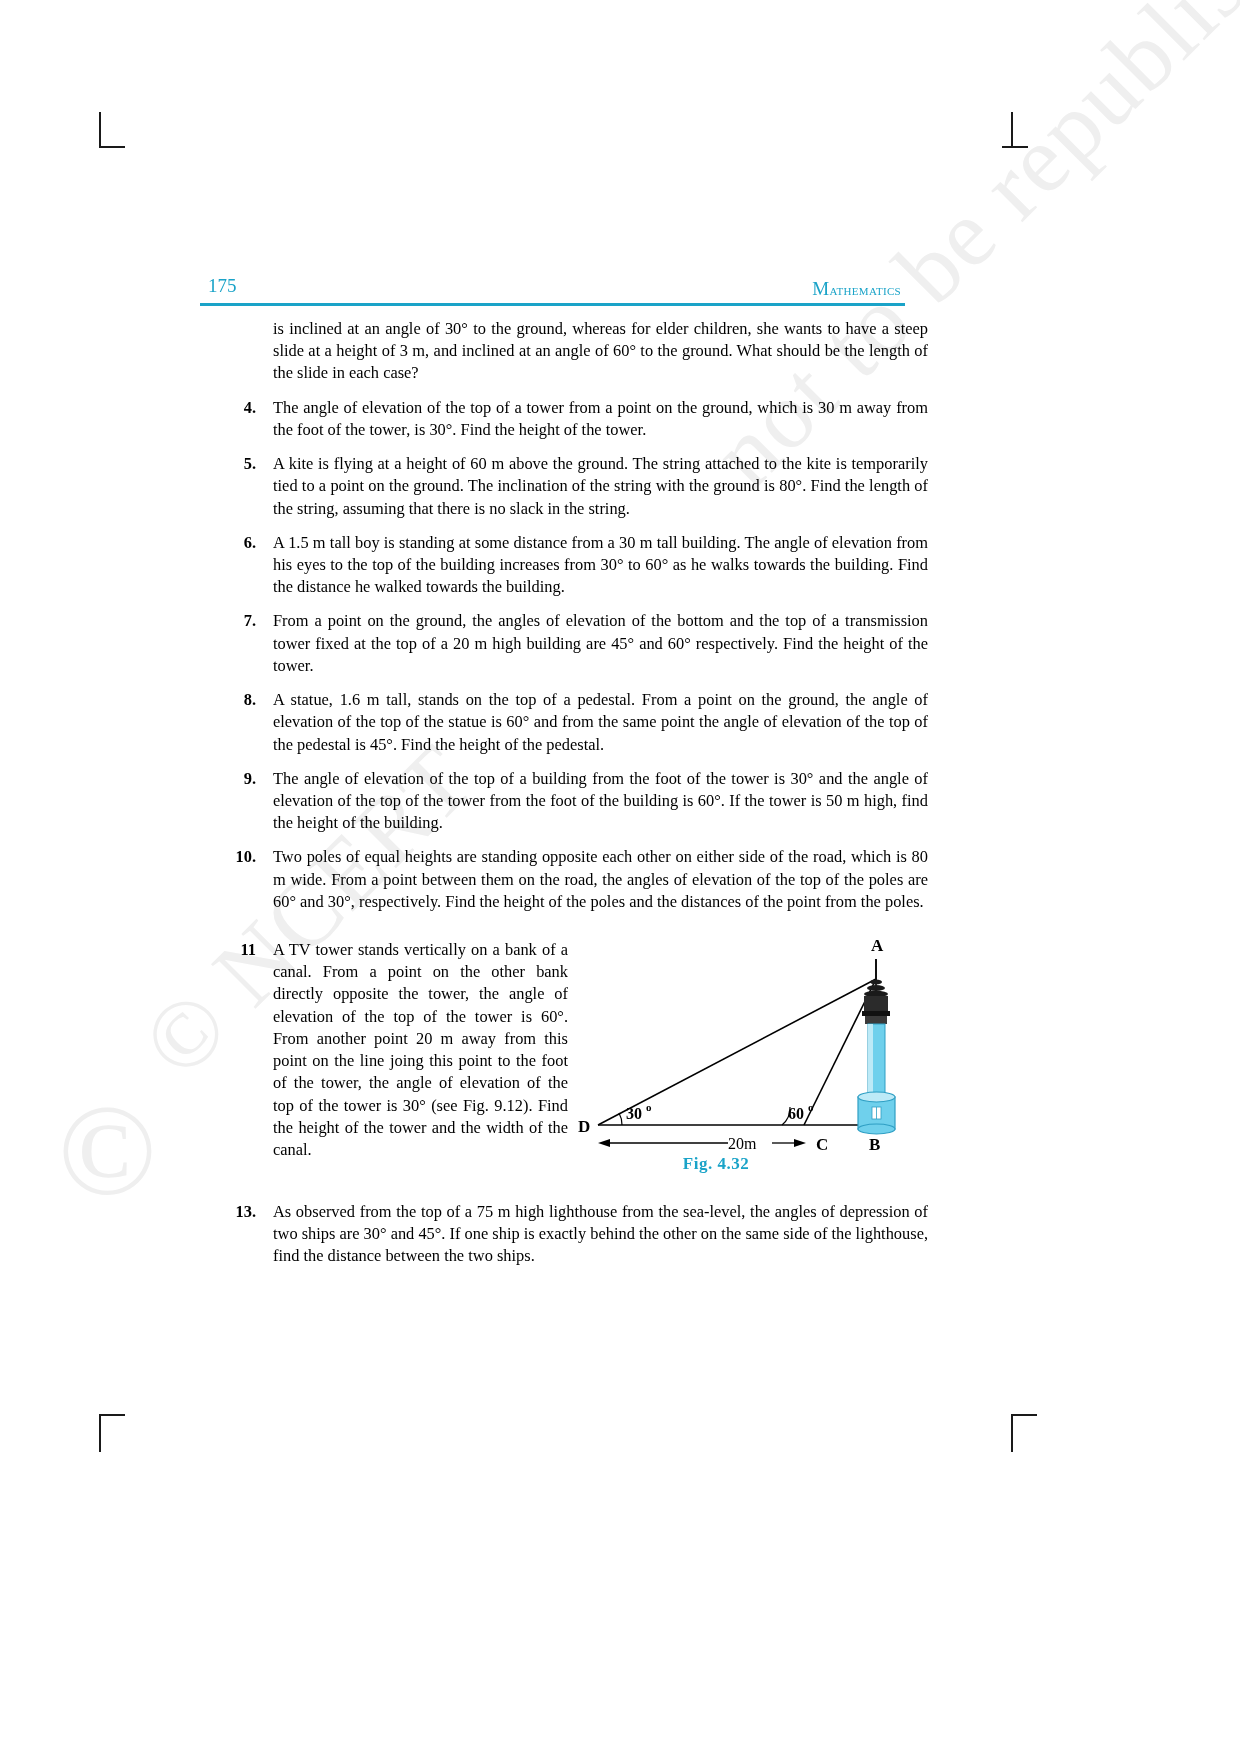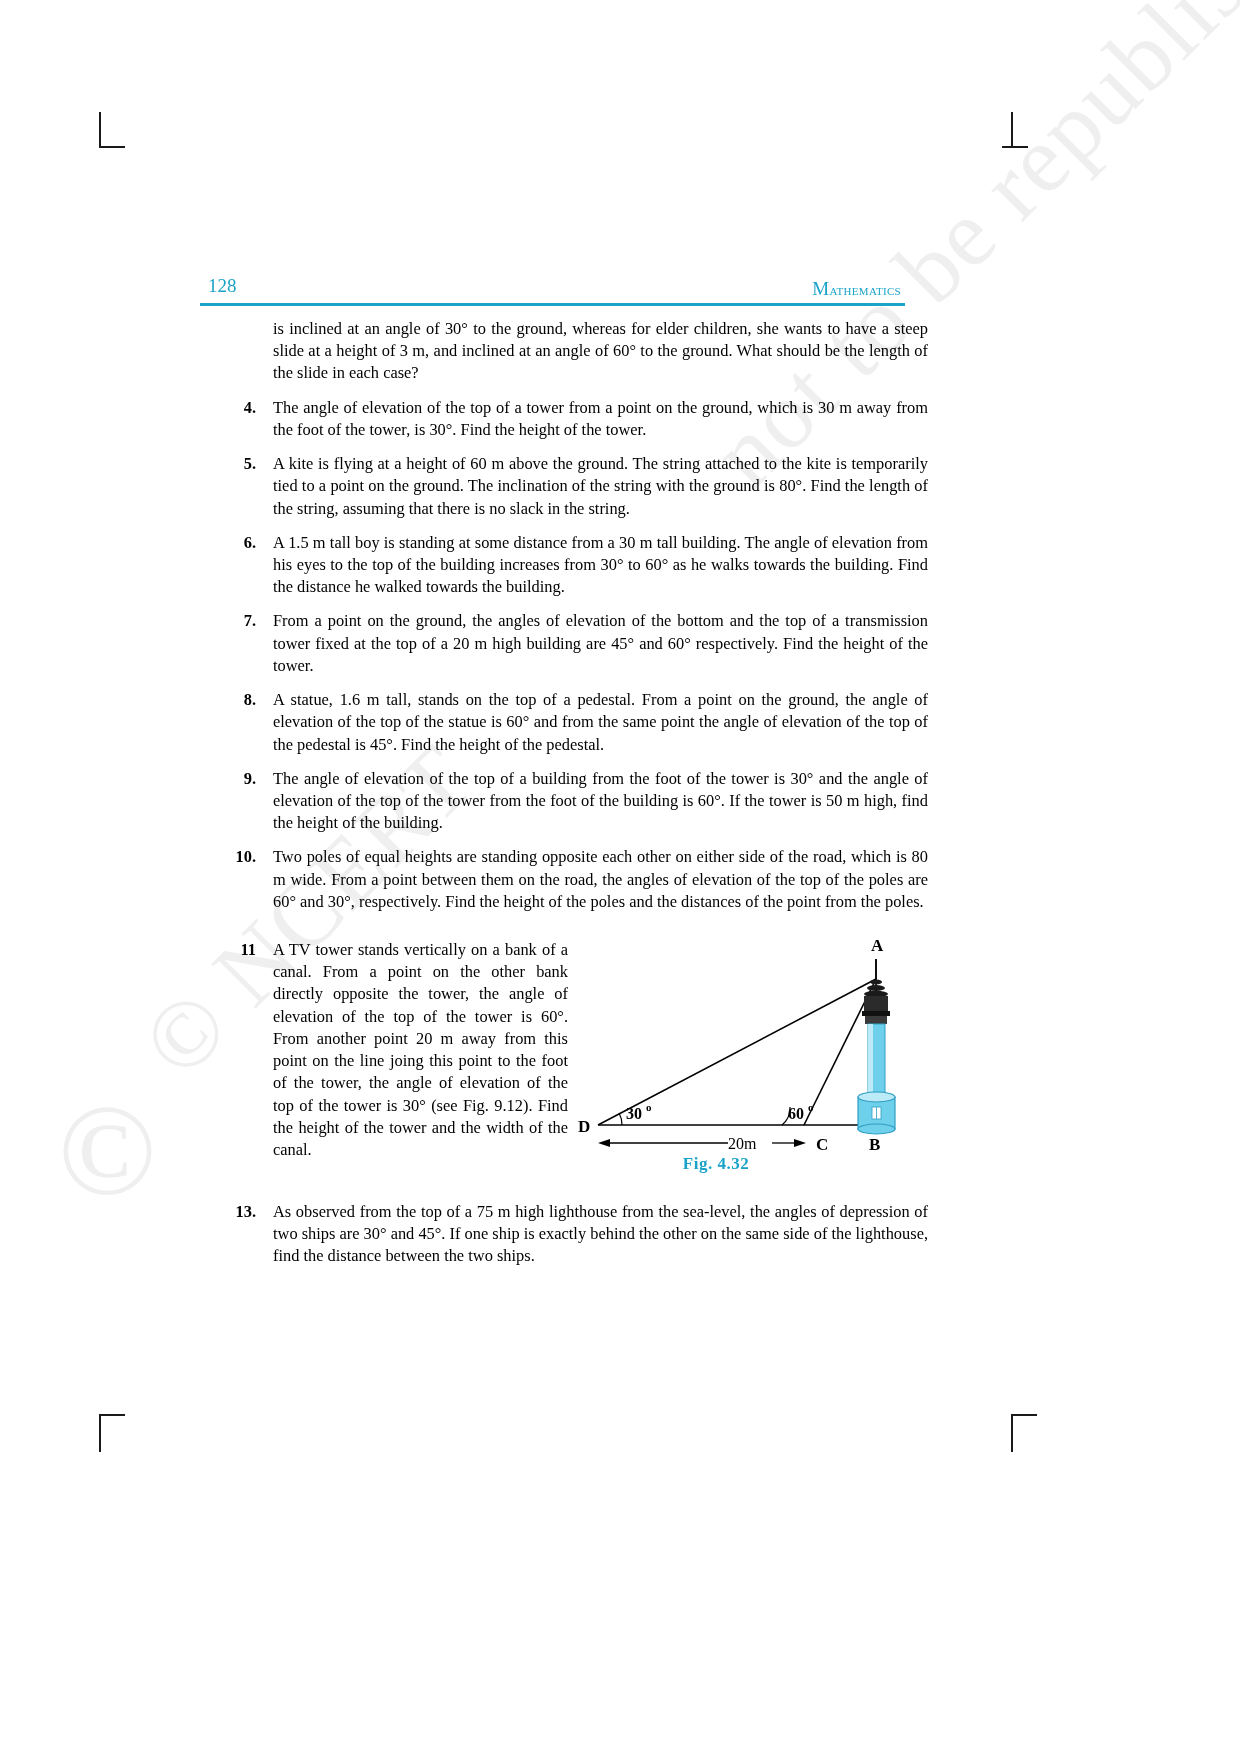--- a/index.html
+++ b/index.html
@@ -206,21 +206,21 @@
     <span class="v"></span>
     <span class="h"></span>
   </div>
 
 <div class="watermark">
   <div class="wm-text wm1">not to be republished</div>
   <div class="wm-text wm2">© NCERT</div>
 </div>
 
 <div class="page-header">
-  <div class="folio">128</div>
+  <div class="folio">175</div>
   <div class="running-head"><span class="cap">M</span><span>athematics</span></div>
   <div class="rule"></div>
 </div>
 
 <div class="content">
 
   <p class="para-lead">is inclined at an angle of 30° to the ground, whereas for elder children, she wants to have a steep slide at a height of 3 m, and inclined at an angle of 60° to the ground. What should be the length of the slide in each case?</p>
 
   <div class="item">
     <span class="num">4</span>

